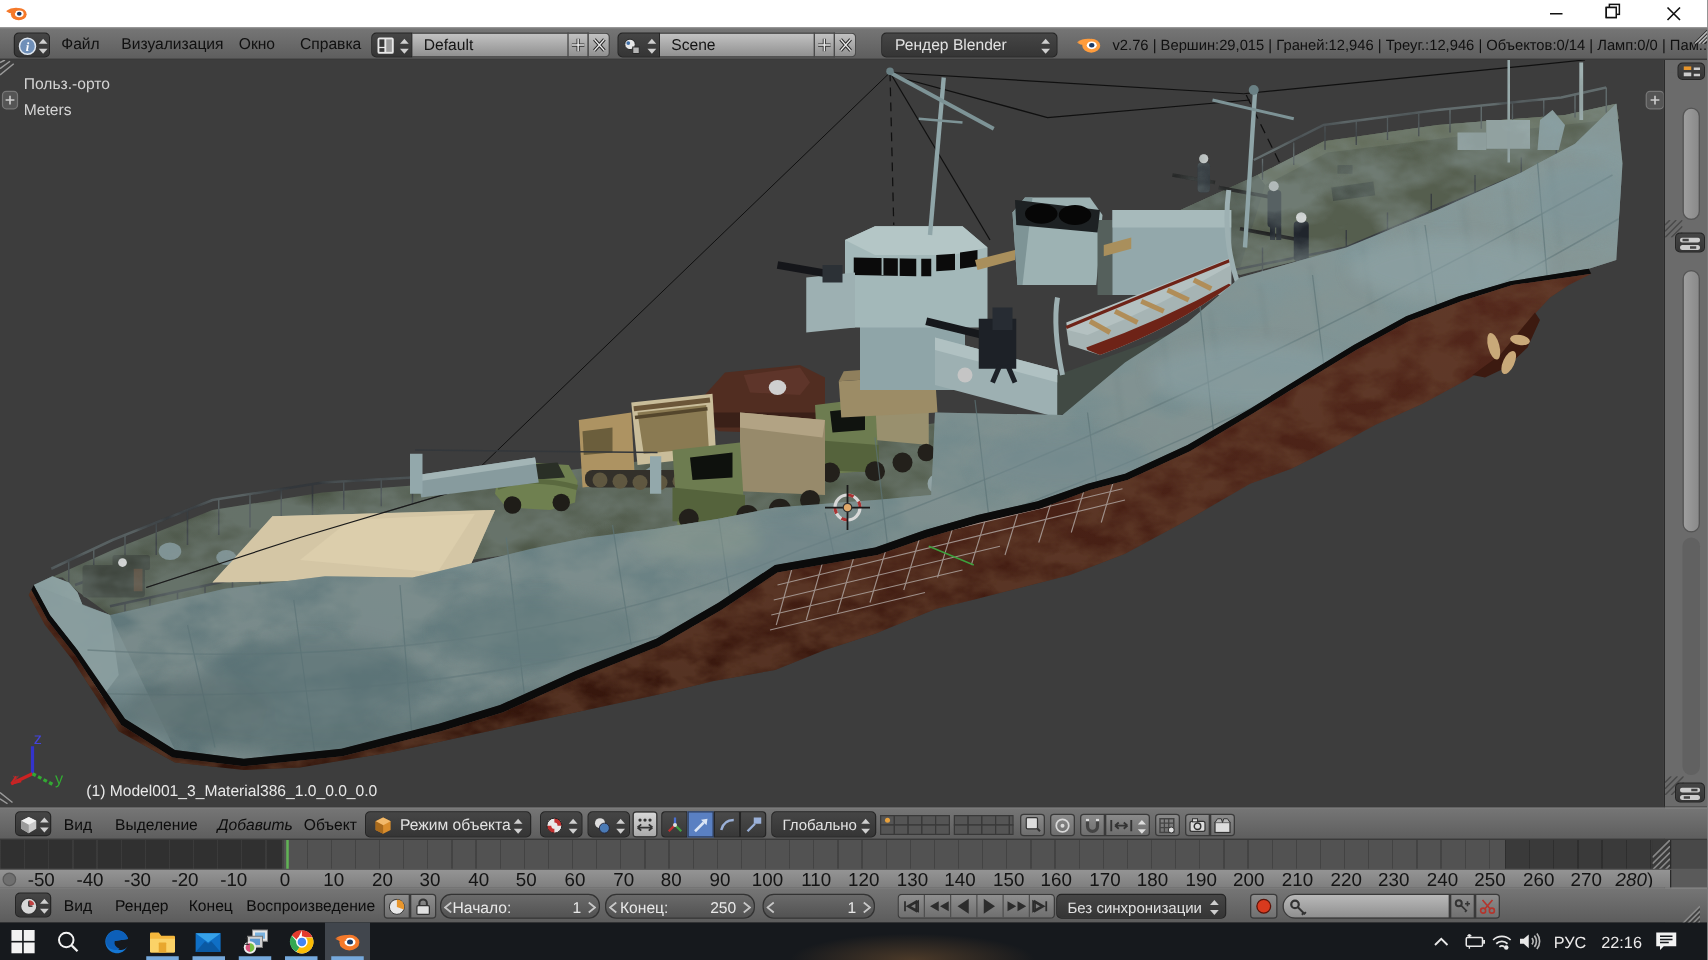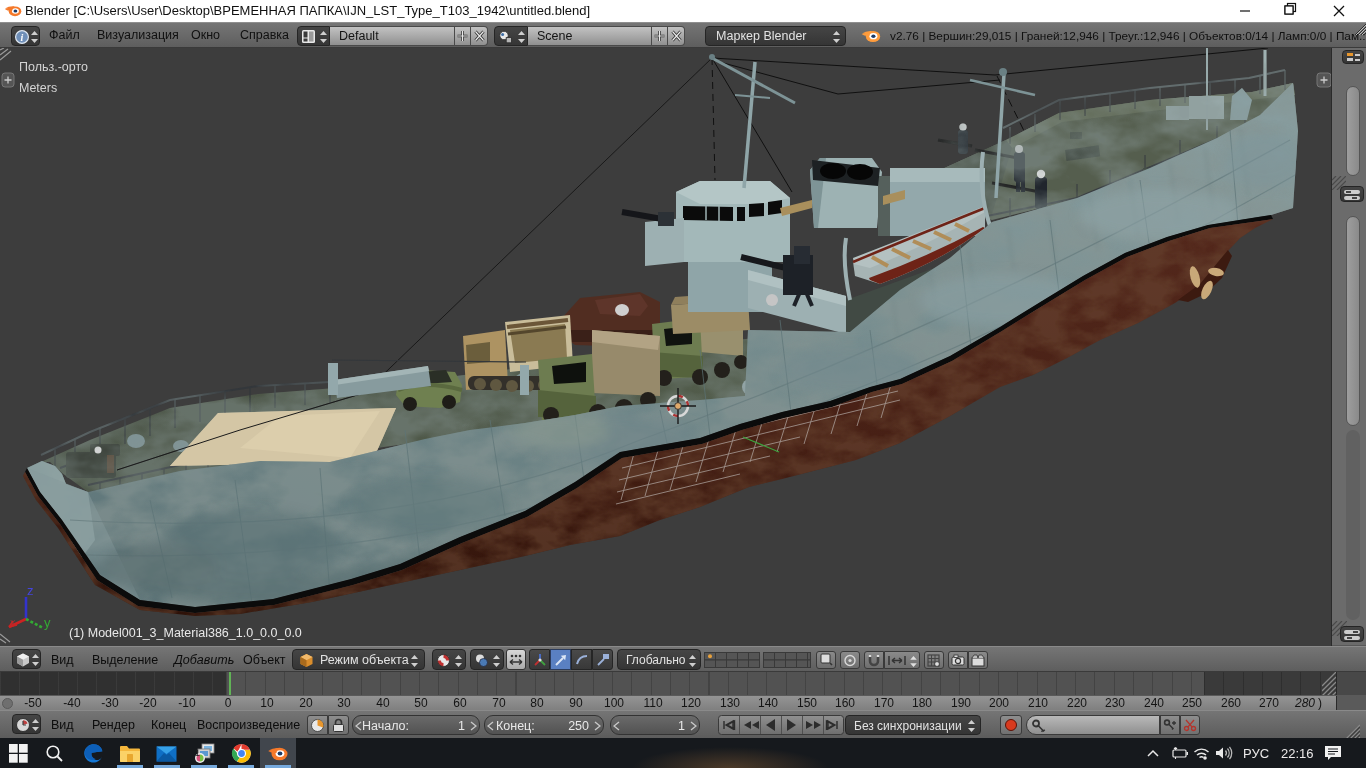--- a/index.html
+++ b/index.html
@@ -11,21 +11,21 @@
 .vphead{left:0;top:646px;width:1366px;height:26px;background:linear-gradient(#757575,#5e5e5e);border-top:1px solid #8a8a8a;border-bottom:1px solid #3a3a3a;}
 .thead{left:0;top:710px;width:1366px;height:28px;background:linear-gradient(#757575,#5c5c5c);border-top:1px solid #8a8a8a;}
 .mlabel{font-size:12.5px;color:#101010;top:5px;white-space:nowrap;}
 .hlabel{font-size:12.5px;color:#0c0c0c;top:6px;white-space:nowrap;}
 .dk{background:linear-gradient(#454545,#353535);border:1px solid #252525;border-radius:4px;}
 .dktext{color:#e2e2e2;font-size:12.5px;white-space:nowrap;}
 .lite{background:linear-gradient(#c2c2c2,#909090);border:1px solid #4a4a4a;}
 .num{background:linear-gradient(#6a6a6a,#525252);border:1px solid #333;border-radius:9px;color:#e8e8e8;font-size:12.5px;}
 .tstrip{left:0;top:672px;width:1366px;height:23px;background:#363636;}
 .tscale{left:0;top:695px;width:1366px;height:15px;background:linear-gradient(#949494,#7f7f7f);border-top:1px solid #5a5a5a;}
-.tnum{font-size:12px;color:#141414;top:0;transform:translateX(-50%);}
+.tnum{font-size:15px;color:#141414;top:0;transform:translateX(-50%);}
 .taskbar{left:0;top:738px;width:1366px;height:30px;background:#16191d;}
 .rightcol{left:1331px;top:48px;width:35px;height:597px;background:#6b6b6b;border-left:1px solid #2a2a2a;}
 .tray{color:#eceaea;font-size:13px;top:8px;white-space:nowrap;}
 </style>
 </head>
 <body>
 <div id="root">
 
   <div id="vp" style="left:0;top:48px;width:1366px;height:597px;background:#3d3d3d;">
   <svg width="1366" height="597" viewBox="0 48 1366 597" style="left:0;top:0;">
@@ -376,21 +376,20 @@
       <path d="M1324 76.5 V83.5 M1320.5 80 H1327.5" stroke="#ccc" stroke-width="1.3"></path>
     </g>
     <g stroke="#9a9a9a" stroke-width="1.2">
       <path d="M0 50 L4 48 M0 55 L8 49 M0 60 L11 51"></path>
       <path d="M0 634 L10 642 M0 639 L6 643"></path>
     </g>
   </svg>
   </div>
 
   <div class="titlebar">
-    <div class="titletext">Blender [C:\Users\User\Desktop\ВРЕМЕННАЯ ПАПКА\IJN_LST_Type_T103_1942\untitled.blend]</div>
     <svg style="left:4px;top:2px;" width="18" height="18" viewBox="0 0 18 18">
       <ellipse cx="11" cy="9.3" rx="6.3" ry="4.9" fill="#f5792a"></ellipse>
       <ellipse cx="11.4" cy="9" rx="3.5" ry="2.7" fill="#fff"></ellipse>
       <ellipse cx="11.4" cy="9" rx="1.9" ry="1.6" fill="#1b3a66"></ellipse>
       <path d="M1 6.5 Q5 3.8 10.5 4.3 L8.3 7.4 Z" fill="#f5792a"></path>
       <path d="M.8 7 Q5.8 5.6 8.8 7.9 Q5.6 10.2 .8 7 Z" fill="#f5792a"></path>
     </svg>
     <svg style="left:1238px;top:0;" width="128" height="22" viewBox="0 0 128 22">
       <path d="M2 11 H12" stroke="#111" stroke-width="1.2"></path>
       <rect x="47" y="6" width="8" height="8" fill="none" stroke="#111" stroke-width="1.2"></rect>
@@ -459,21 +458,21 @@
           <path d="M6.5 2 V12 M1.5 7 H11.5" stroke="#e8e8e8" stroke-width="1.2"></path>
         </svg>
     </div>
     <div class="lite" style="left:668px;top:3px;width:17px;height:20px;border-left:none;border-radius:0 4px 4px 0;">
       <svg style="left:2px;top:2px;" width="13" height="14" viewBox="0 0 13 14">
           <path d="M2.5 2.5 L10.5 11.5 M10.5 2.5 L2.5 11.5" stroke="#2b2b2b" stroke-width="2.8"></path>
           <path d="M2.5 2.5 L10.5 11.5 M10.5 2.5 L2.5 11.5" stroke="#ececec" stroke-width="1.2"></path>
         </svg>
     </div>
     <div class="dk" style="left:705px;top:3px;width:141px;height:20px;">
-      <div class="dktext" style="left:10px;top:2px;">Маркер Blender</div>
+      <div class="dktext" style="left:10px;top:2px;">Рендер Blender</div>
       <svg style="left:126px;top:3px;" width="9" height="14" viewBox="0 0 9 14">
           <path d="M4.5 1 L8 5 H1 Z" fill="#cfcfcf"></path>
           <path d="M4.5 13 L1 9 H8 Z" fill="#cfcfcf"></path>
         </svg>
     </div>
     <svg style="left:860px;top:3px;" width="21" height="20" viewBox="0 0 21 20">
       <ellipse cx="13" cy="10.5" rx="7.2" ry="5.6" fill="#ff9c3c"></ellipse>
       <ellipse cx="13.4" cy="10.2" rx="4" ry="3.1" fill="#fff"></ellipse>
       <ellipse cx="13.4" cy="10.2" rx="2.1" ry="1.8" fill="#1b3a66"></ellipse>
       <path d="M2 7.5 Q6 4.5 12 5 L9.5 8.5 Z" fill="#ff9c3c"></path>

